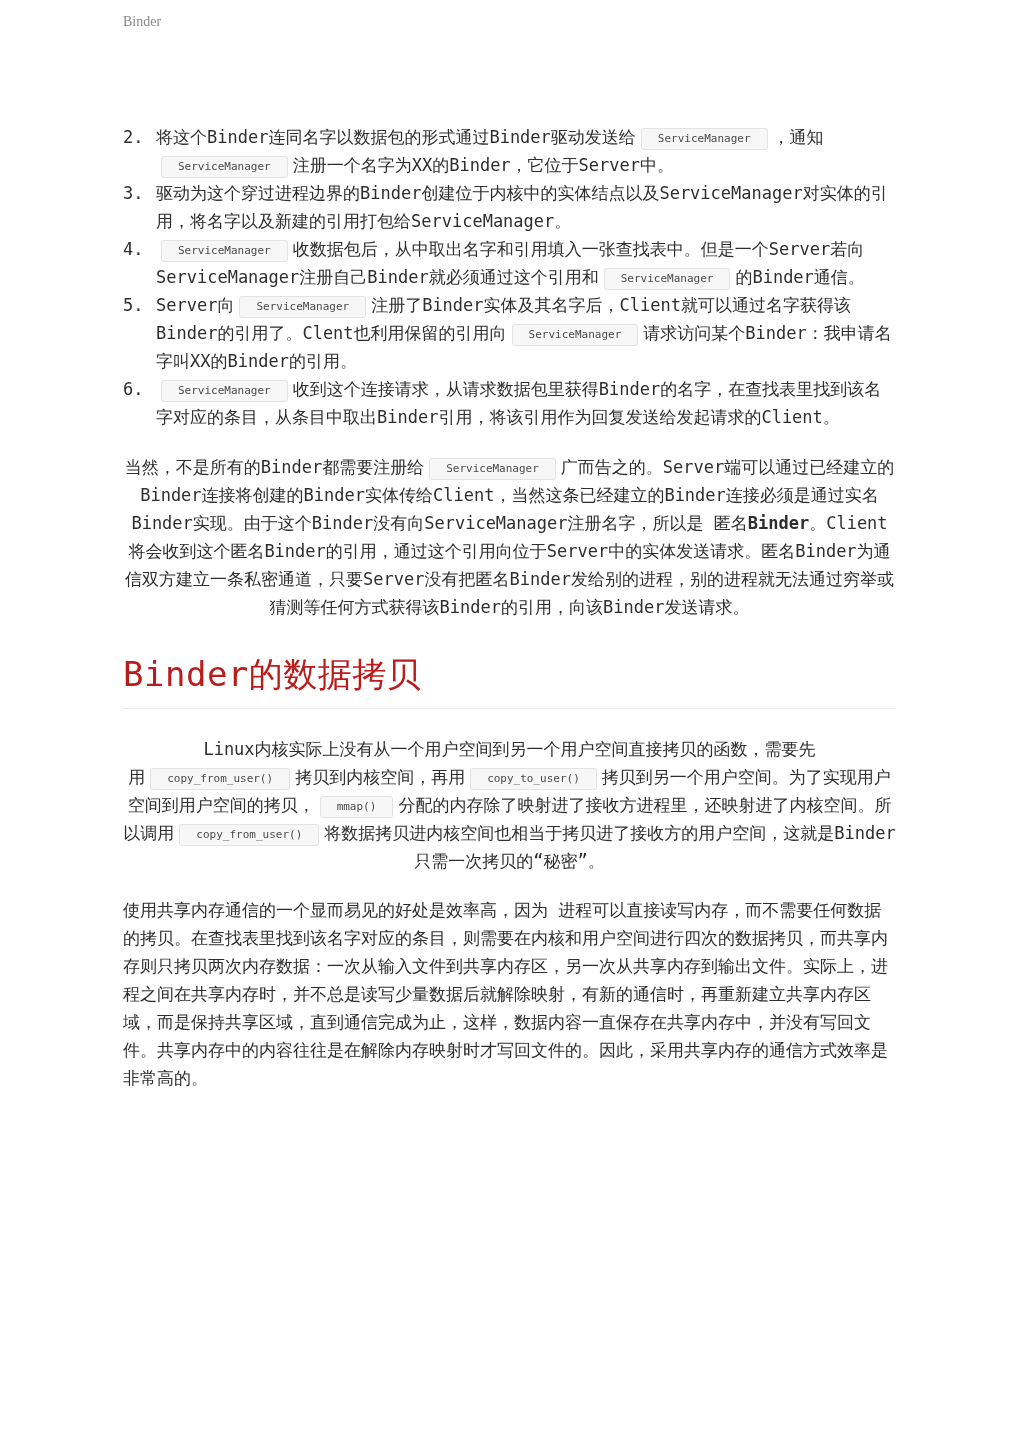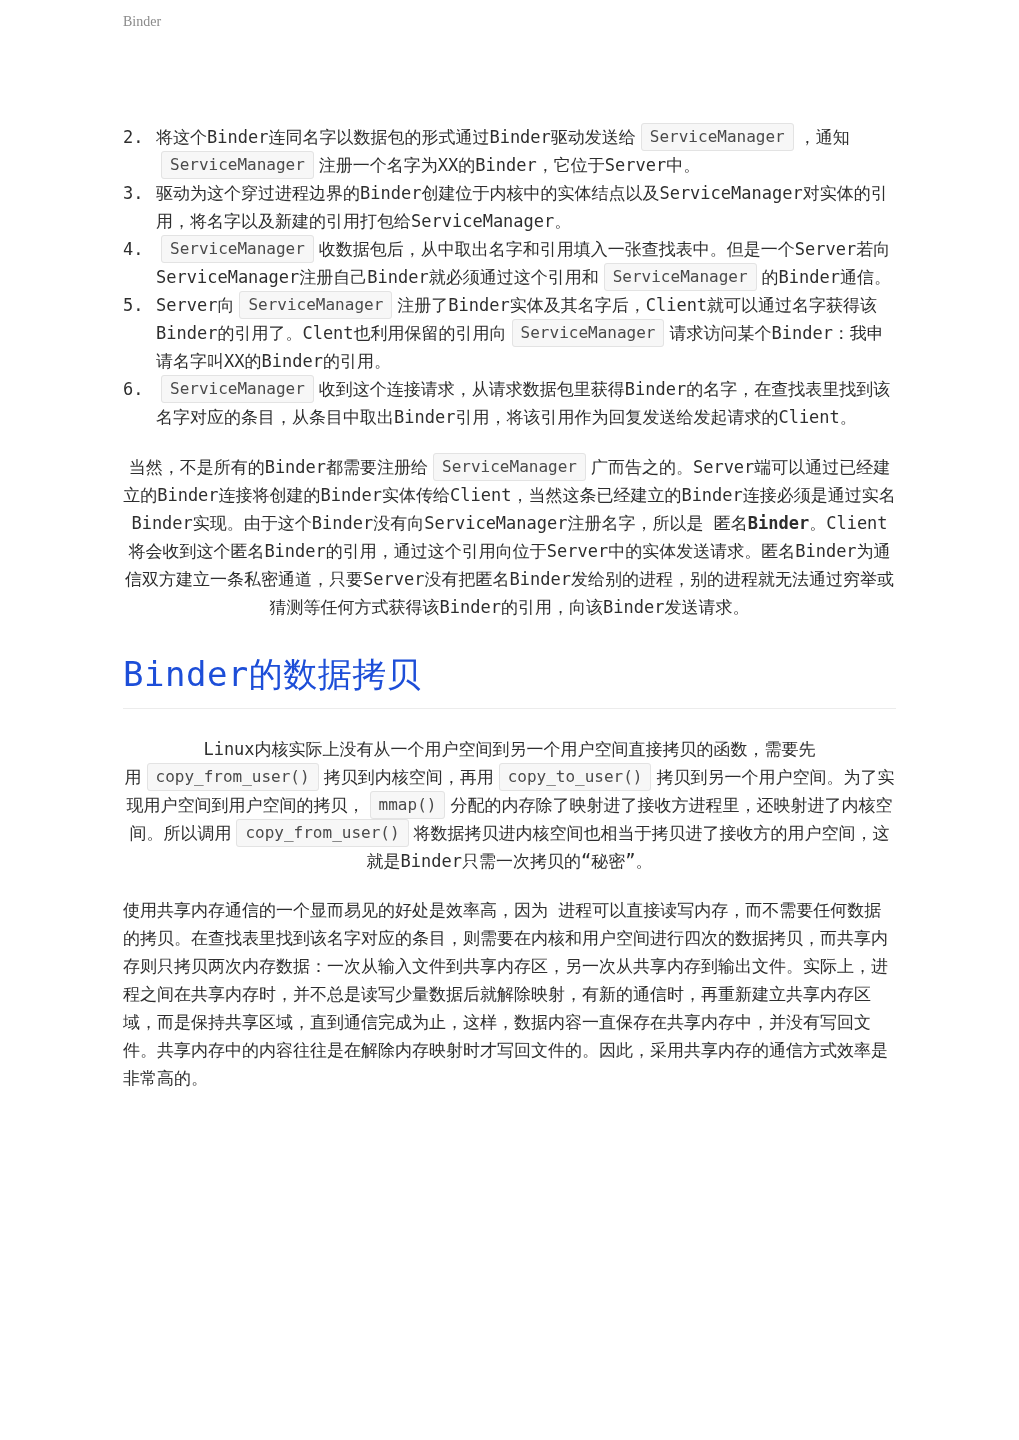--- a/index.html
+++ b/index.html
@@ -23,32 +23,32 @@
   ol.doc-list{margin:0;padding:0;list-style:none;}
   ol.doc-list li{display:flex;align-items:flex-start;}
   .li-marker{width:33px;flex:0 0 33px;}
   .li-body{flex:1;min-width:0;}
   p.doc-p{margin:21px 0 0;}
   p.doc-p.first-after-list{margin-top:22px;text-align:center;}
   p.doc-p.after-heading{margin-top:0;text-align:center;}
   h2.section-heading{
     margin:32px 0 26px;
     font-size:34px;line-height:42px;
-    font-weight:500;color:#1d4ed8;
+    font-weight:500;color:#b91c1c;
     padding-bottom:13px;
     border-bottom:1px solid #ececec;
     letter-spacing:0.5px;
   }
   code.chip{
     font-family:"DejaVu Sans Mono","Liberation Mono",monospace;
-    font-size:16px;line-height:1;
+    font-size:11px;line-height:1;
     background:#f7f7f7;
     border:1px solid #e3e3e3;
     border-radius:3px;
-    padding:3px 8px 4px;
+    padding:3px 16px 4px;
     margin:0 5px;
     color:#4a4a4a;
     white-space:nowrap;
     vertical-align:1px;
   }
   strong.bold-run{font-weight:bold;}
   .page-footer{
     position:absolute;left:123px;right:123px;top:1330px;
     display:flex;justify-content:space-between;align-items:baseline;
     font-family:"Liberation Serif",serif;

